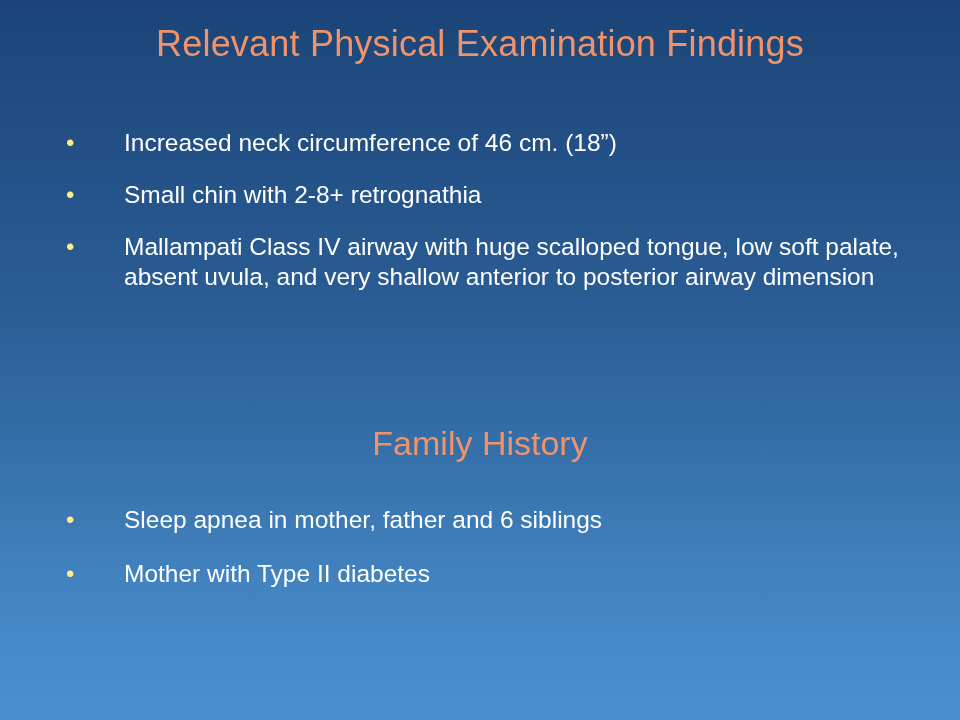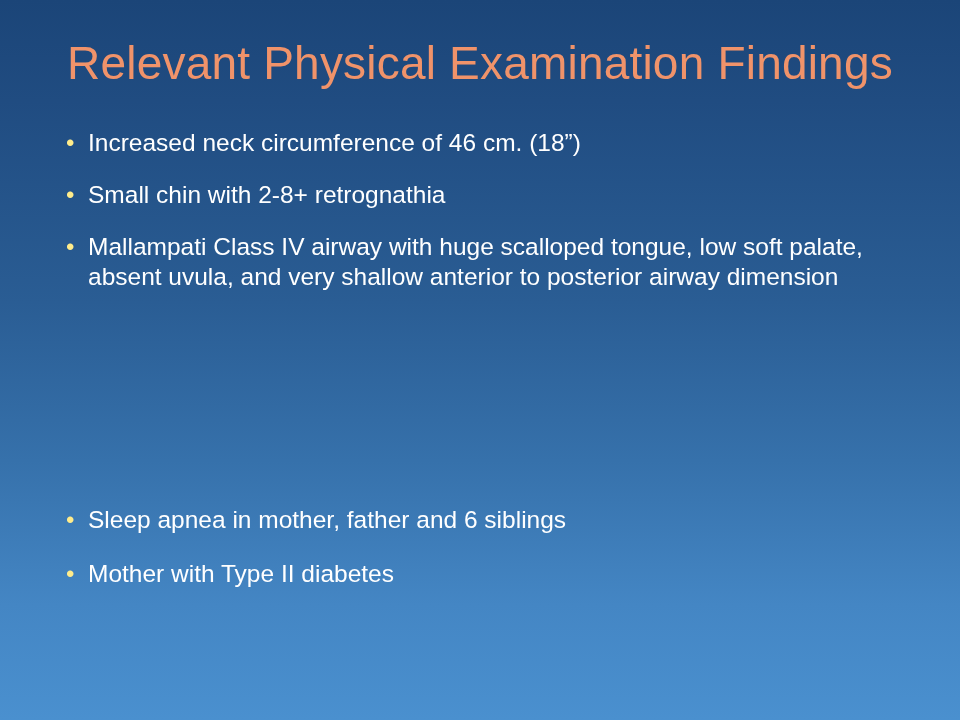--- a/index.html
+++ b/index.html
@@ -25,26 +25,26 @@
         #1b4578 0%,
         #204c81 14%,
         #2a5d94 42%,
         #3671ab 64%,
         #4486c4 84%,
         #4a90cf 100%);
     overflow: hidden;
   }
   .title {
     position: absolute;
-    top: 38px;
+    top: 24px;
     left: 0;
     width: 100%;
     text-align: center;
     color: #f0936a;
-    font-size: 46px;
+    font-size: 36px;
     font-weight: normal;
     letter-spacing: 0.2px;
     line-height: 1.1;
   }
   .body-block {
     position: absolute;
     top: 128px;
     left: 62px;
     width: 840px;
   }
@@ -61,20 +61,21 @@
     flex: 0 0 26px;
     text-align: left;
     padding-left: 4px;
     box-sizing: border-box;
   }
   .bullet-text {
     color: #ffffff;
     font-size: 24.5px;
     line-height: 30px;
     flex: 1 1 auto;
+    margin-left: 36px;
   }
   .subtitle {
     position: absolute;
     top: 425px;
     left: 0;
     width: 100%;
     text-align: center;
     color: #f0936a;
     font-size: 34px;
     font-weight: normal;
@@ -109,20 +110,21 @@
       <span class="bullet-text">Small chin with 2-8+ retrognathia</span>
     </div>
 
     <div class="bullet-row">
       <span class="bullet-dot">•</span>
       <span class="bullet-text">Mallampati Class IV airway with huge scalloped tongue, low soft palate, absent uvula, and very shallow anterior to posterior airway dimension</span>
     </div>
 
   </div>
 
+  <div class="subtitle">Family History</div>
 
   <div class="body-block-2">
 
     <div class="bullet-row">
       <span class="bullet-dot">•</span>
       <span class="bullet-text">Sleep apnea in mother, father and 6 siblings</span>
     </div>
 
     <div class="bullet-row">
       <span class="bullet-dot">•</span>

